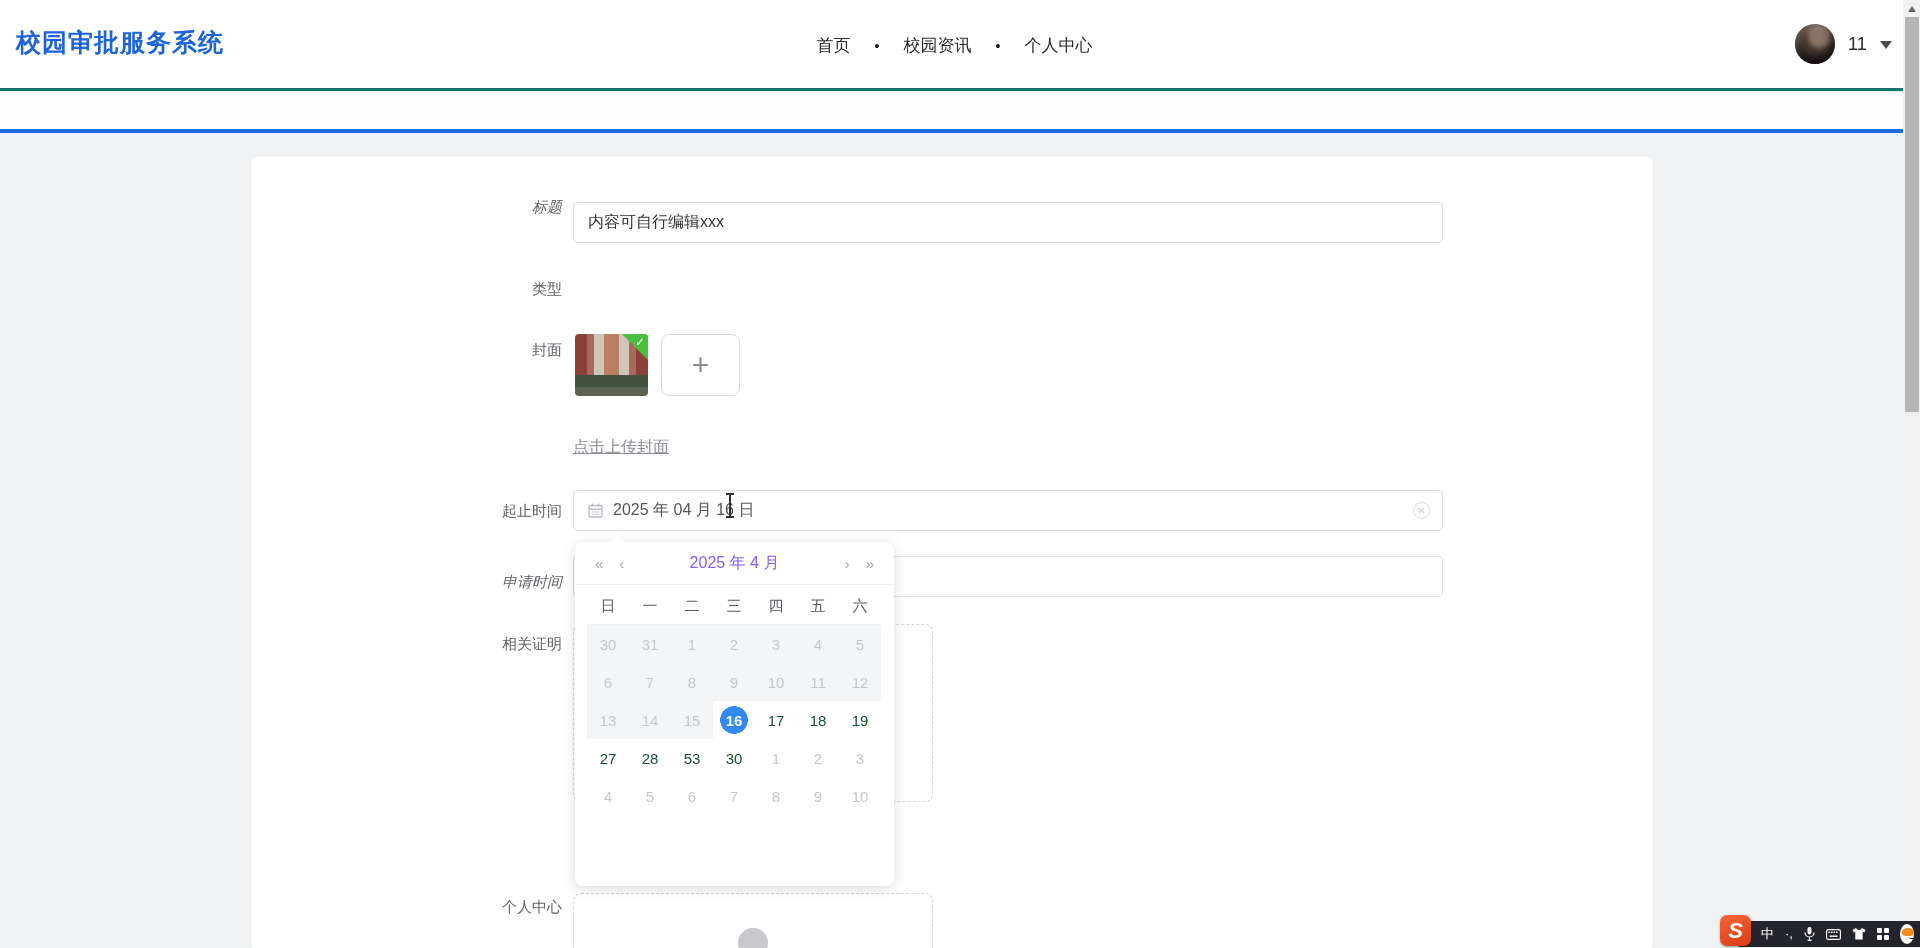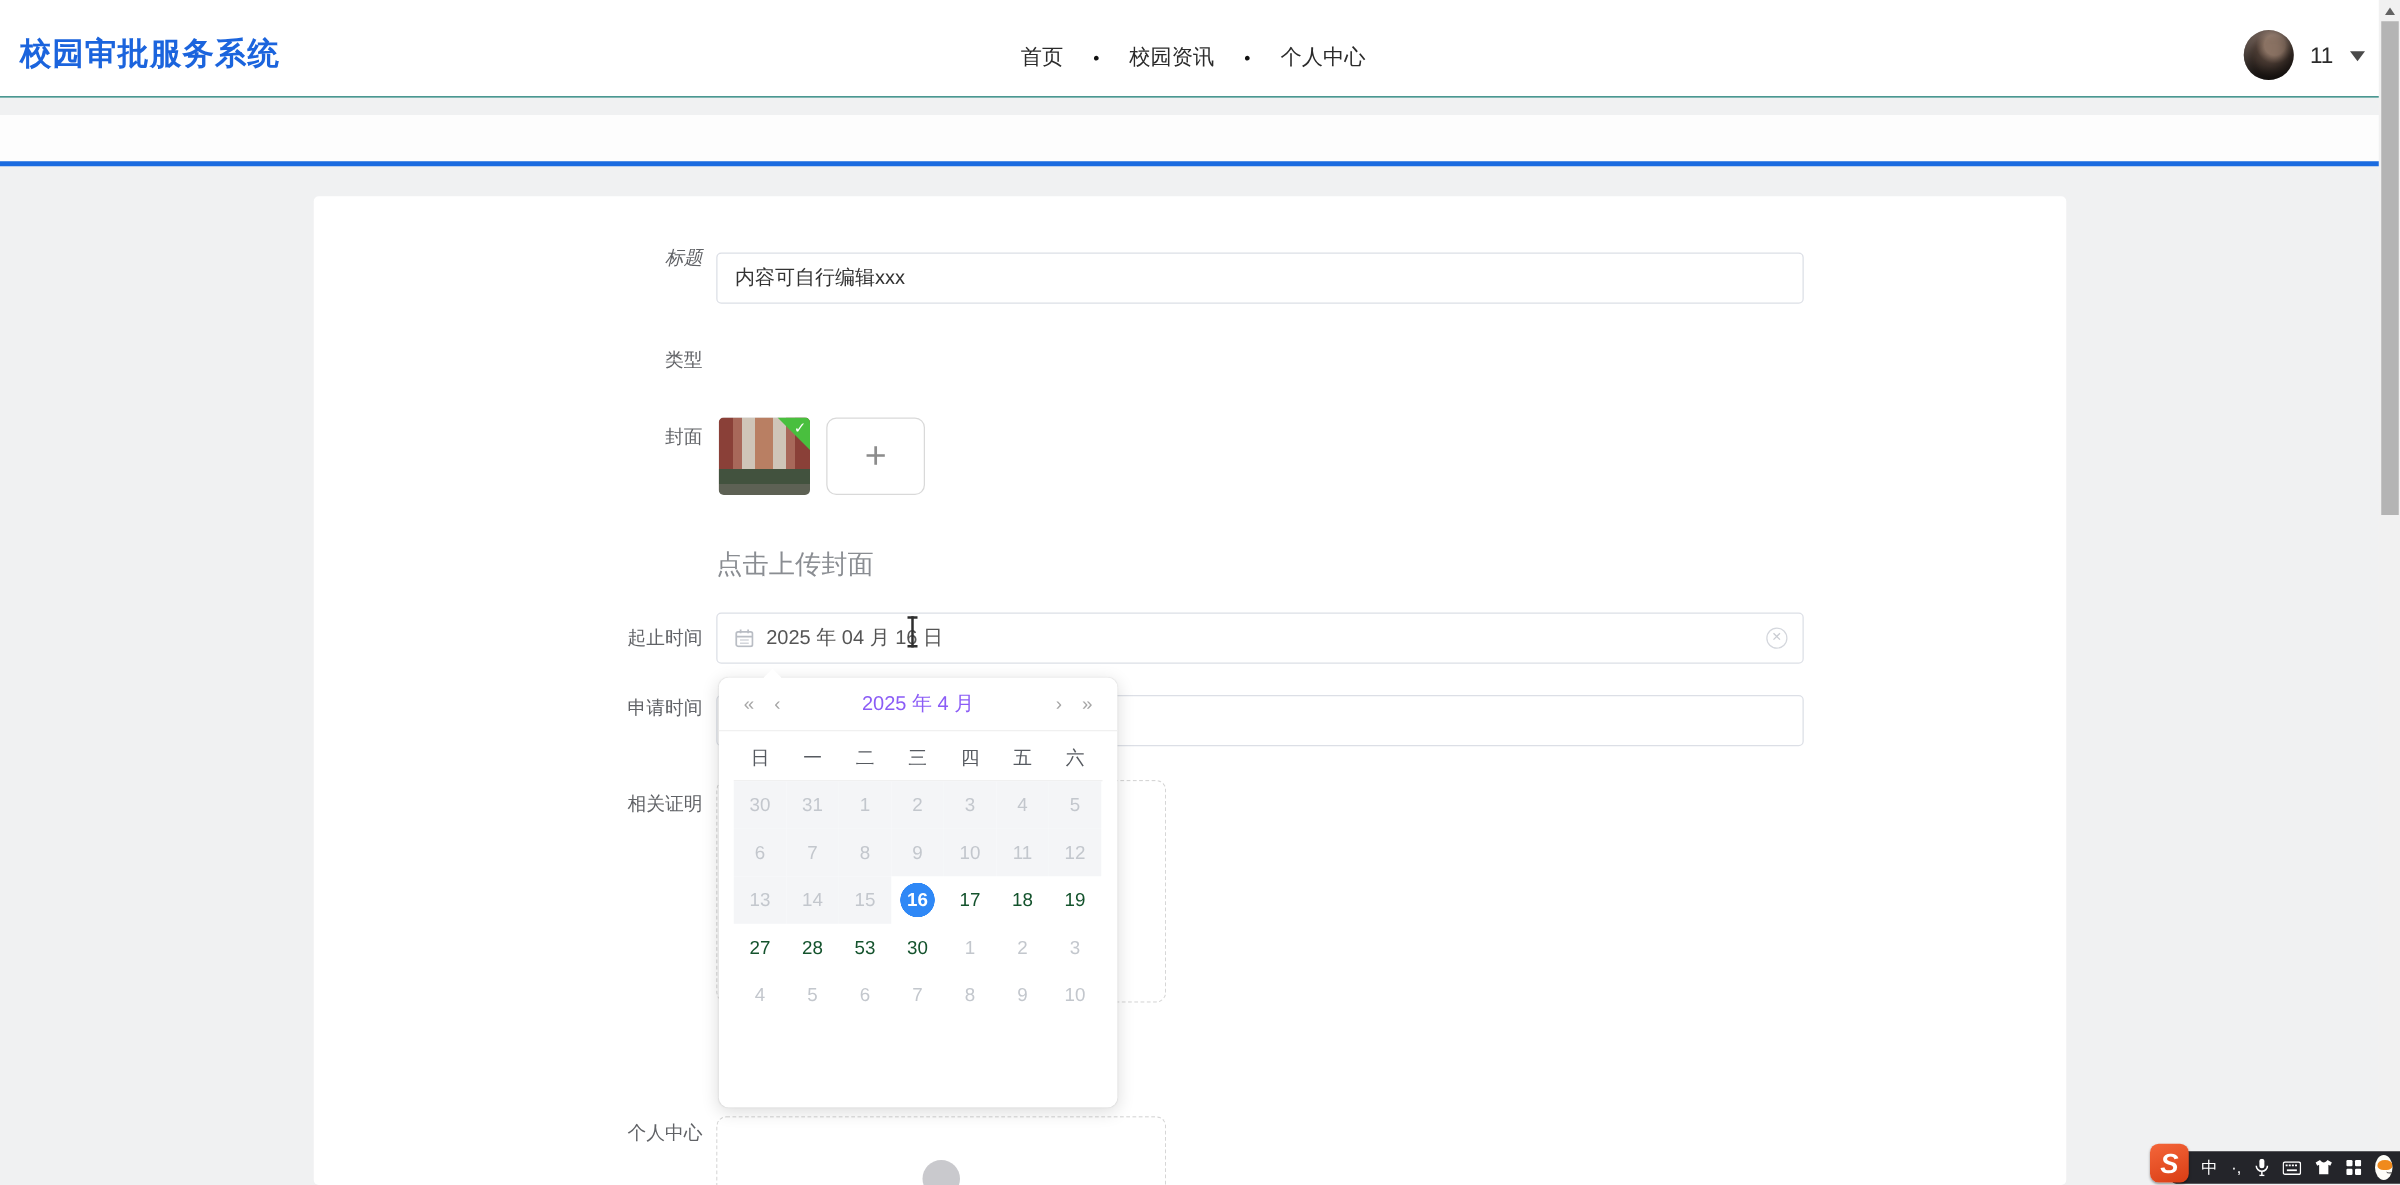--- a/index.html
+++ b/index.html
@@ -1,21 +1,21 @@
 <!DOCTYPE html>
 <html><head>
 <meta charset="utf-8">
 <style>
   * { margin:0; padding:0; box-sizing:border-box; }
   html,body { width:1920px; height:948px; overflow:hidden; }
   body { font-family:"Liberation Sans","DejaVu Sans",sans-serif; }
   #screen { position:relative; width:1920px; height:948px; background:#f0f1f2; overflow:hidden; }
 
   
-  .header { position:absolute; left:0; top:0; width:1920px; height:78px; background:#fff; border-bottom:1px solid #0f766e; z-index:3; }
+  .header { position:absolute; left:0; top:0; width:1920px; height:91px; background:#fff; border-bottom:3px solid #0f766e; z-index:3; }
   .logo { position:absolute; left:16px; top:26px; font-size:25px; font-weight:bold; color:#1b64dd; letter-spacing:1px; }
   .nav { position:absolute; left:50%; top:0; transform:translateX(-52%); height:91px; display:flex; align-items:center; gap:24px; font-size:17px; color:#2b2b2b; }
   .nav .nav-item { cursor:pointer; }
   .nav .dot { font-size:14px; color:#111; }
   .userbox { position:absolute; left:1795px; top:24px; display:flex; align-items:center; gap:13px; }
   .avatar { width:40px; height:40px; border-radius:50%;
     background: radial-gradient(circle at 62% 30%, #8a7263 0 22%, #4a3b33 40%, #221c19 75%, #15100e 100%);
     box-shadow: inset -4px -6px 10px rgba(0,0,0,.55), inset 3px 4px 6px rgba(190,170,160,.35); }
   .username { font-size:18px; color:#2b2b2b; }
   .caret-down { width:0; height:0; border-left:6px solid transparent; border-right:6px solid transparent; border-top:8px solid #4a4a4a; margin-top:2px; }
@@ -43,21 +43,21 @@
   .cover-thumb { position:absolute; left:575px; top:334px; width:73px; height:62px; border-radius:4px; overflow:hidden; z-index:1; cursor:pointer;
     background:
       linear-gradient(0deg, #5d6154 0 14%, rgba(0,0,0,0) 14%),
       linear-gradient(0deg, rgba(0,0,0,0) 0 14%, #42523e 14% 34%, rgba(0,0,0,0) 34%),
       linear-gradient(90deg, #8a4038 0 16%, #a8685a 16% 26%, #cfc5b8 26% 40%, #b97f63 40% 60%, #cfc5b8 60% 74%, #a8685a 74% 84%, #8a4038 84% 100%),
       #a7b0b3; }
   .cover-badge { position:absolute; right:0; top:0; width:0; height:0; border-top:26px solid #49bf3e; border-left:26px solid transparent; }
   .cover-badge-check { position:absolute; right:3px; top:1px; color:#fff; font-size:12px; font-weight:bold; }
   .plus-box { position:absolute; left:661px; top:334px; width:79px; height:62px; border:1px solid #d9d9d9; border-radius:8px; background:#fff;
     display:flex; align-items:center; justify-content:center; font-size:30px; font-weight:300; color:#8c8c8c; z-index:1; cursor:pointer; }
-  .cover-hint { position:absolute; left:573px; top:437px; font-size:21px; color:#8a8d92; z-index:1; }
+  .cover-hint { position:absolute; left:573px; top:437px; font-size:16px; color:#8a8d92; z-index:1;text-decoration:underline; }
 
   
   .dashed { position:absolute; border:1px dashed #d6d6d6; border-radius:8px; background:#fff; z-index:1; }
   .proof-box { left:573px; top:624px; width:360px; height:178px; }
   .attach-box { left:573px; top:893px; width:360px; height:140px; }
   .attach-circle { position:absolute; left:738px; top:928px; width:30px; height:30px; border-radius:50%; background:#c9c9cd; z-index:1; }
 
   
   .cal { position:absolute; left:575px; top:542px; width:319px; height:344px; background:#fff; border-radius:8px;
          box-shadow:0 3px 14px rgba(0,0,0,.14), 0 0 1px rgba(0,0,0,.08); z-index:5; }
@@ -142,21 +142,21 @@
       <line x1="4.5" y1="0.5" x2="4.5" y2="3.5" stroke="#b9bdc4" stroke-width="1.4"></line>
       <line x1="10.5" y1="0.5" x2="10.5" y2="3.5" stroke="#b9bdc4" stroke-width="1.4"></line>
       <line x1="4" y1="9" x2="11" y2="9" stroke="#d3d6db" stroke-width="1.2"></line>
       <line x1="4" y1="11.5" x2="11" y2="11.5" stroke="#d3d6db" stroke-width="1.2"></line>
     </svg>
     <span class="datetext">2025 年 04 月 16 日</span>
     <span class="clear-icon">✕</span>
   </div>
   <div class="ibeam"></div>
 
-  <div class="flabel" style="top:557px; line-height:20px;">申请时间</div>
+  <div class="flabel" style="top:572px; line-height:20px;font-style:italic;">申请时间</div>
   <div class="inp" style="top:556px;">
     <span></span>
   </div>
 
   <div class="flabel" style="top:634px; line-height:20px;">相关证明</div>
   <div class="dashed proof-box"></div>
 
   <div class="flabel" style="top:897px; line-height:20px;">个人中心</div>
   <div class="dashed attach-box"></div>
   <div class="attach-circle"></div>

